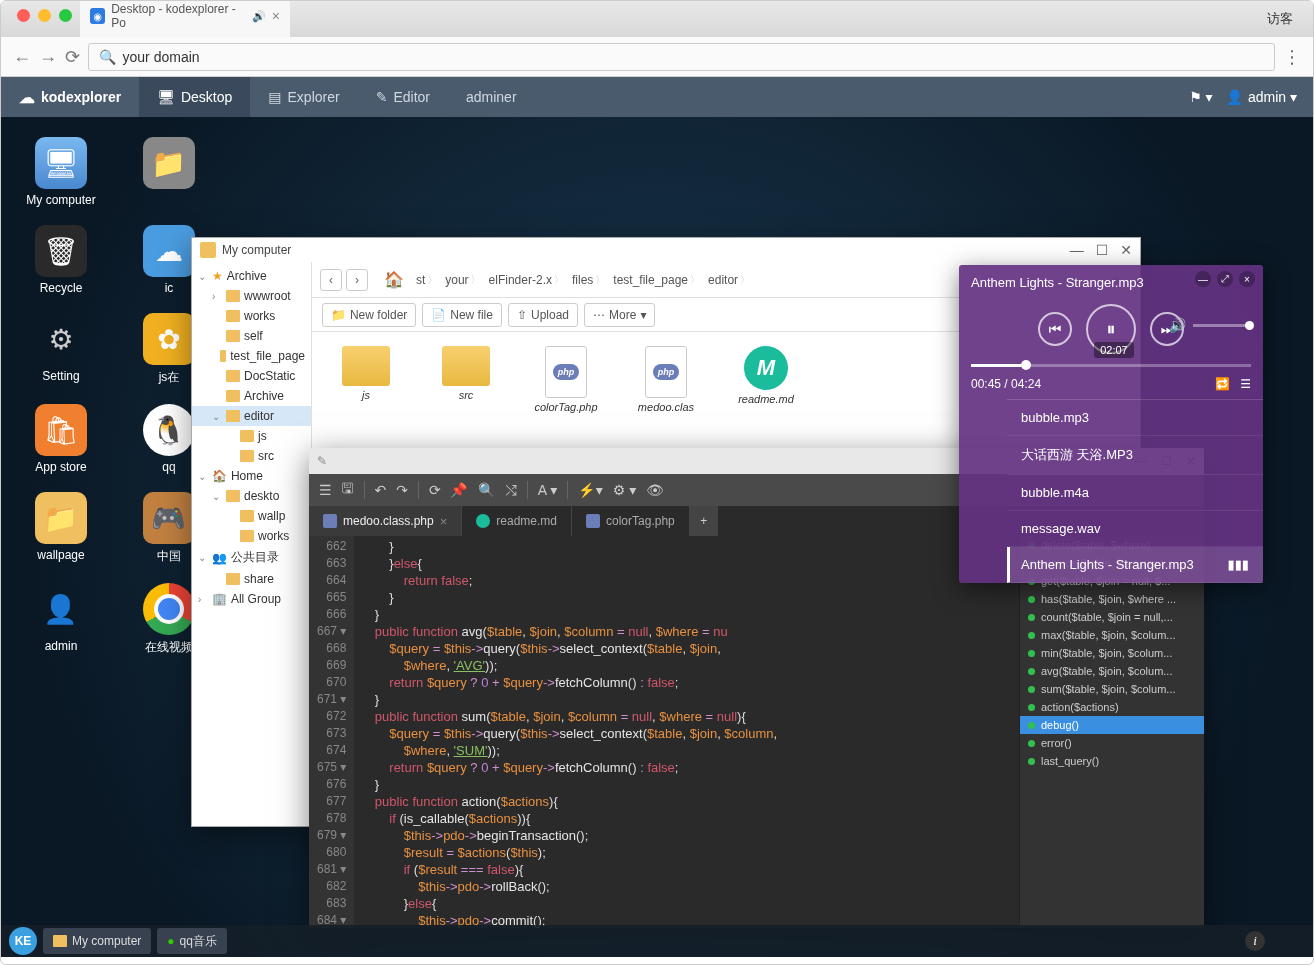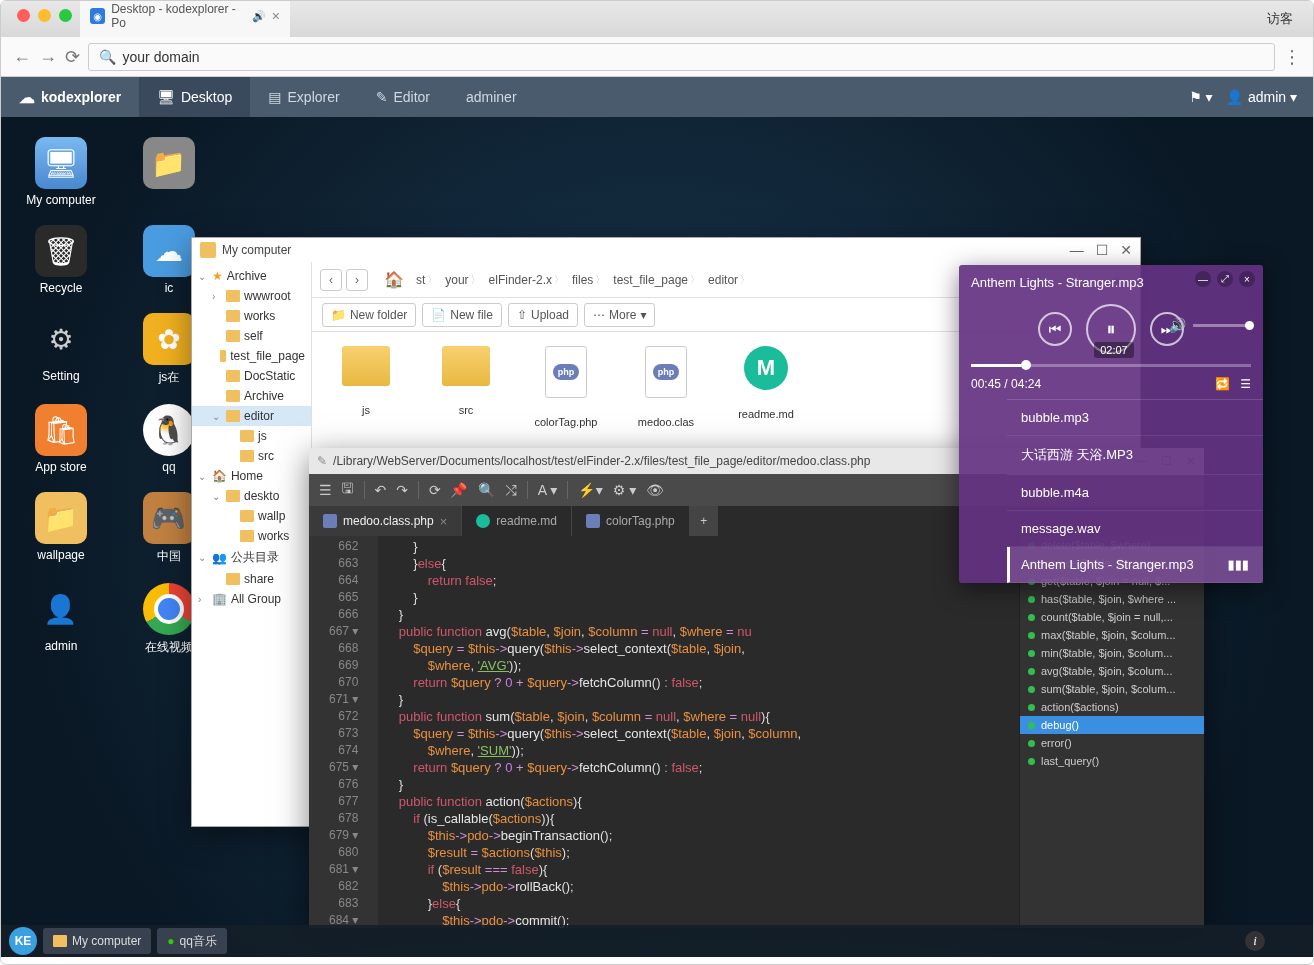--- a/index.html
+++ b/index.html
@@ -69,21 +69,21 @@
 .fm-main { flex: 1; display: flex; flex-direction: column; }
 .fm-nav { height: 36px; border-bottom: 1px solid #e0e0e0; display: flex; align-items: center; gap: 4px; padding: 0 8px; }
 .nav-arrow { width: 22px; height: 22px; border: 1px solid #ccc; border-radius: 3px; display: flex; align-items: center; justify-content: center; font-size: 12px; color: #666; cursor: pointer; }
 .crumb { padding: 3px 8px; font-size: 12px; color: #555; position: relative; cursor: pointer; }
 .crumb::after { content: '〉'; position: absolute; right: -4px; color: #bbb; font-size: 10px; }
 .crumb:last-child::after { content: ''; }
 .star-end { color: #ccc; margin-left: auto; margin-right: 8px; }
 .fm-actions { height: 34px; border-bottom: 1px solid #e0e0e0; display: flex; align-items: center; gap: 6px; padding: 0 10px; font-size: 12px; }
 .act-btn { border: 1px solid #ccc; border-radius: 3px; padding: 4px 8px; color: #555; cursor: pointer; display: flex; align-items: center; gap: 4px; }
 .fm-files { flex: 1; padding: 14px; display: flex; gap: 20px; align-items: flex-start; }
-.file-item { width: 80px; display: flex; flex-direction: column; align-items: center; gap: 18px; font-size: 11px; color: #333; cursor: pointer; text-align: center; }
+.file-item { width: 80px; display: flex; flex-direction: column; align-items: center; gap: 3px; font-size: 11px; color: #333; cursor: pointer; text-align: center; font-style: italic; }
 .file-folder { width: 48px; height: 40px; background: linear-gradient(#f8d070,#e8b840); border-radius: 3px; }
 .file-php { width: 42px; height: 52px; background: #fff; border: 1px solid #ccc; border-radius: 3px; display: flex; align-items: center; justify-content: center; }
 .php-badge { background: #6c7eb7; color: #fff; font-size: 9px; padding: 3px 5px; border-radius: 10px; font-weight: bold; }
 .file-md { width: 44px; height: 44px; background: #1abc9c; border-radius: 50%; color: #fff; display: flex; align-items: center; justify-content: center; font-size: 22px; font-weight: bold; }
 
 
 .ed-window { position: absolute; top: 371px; left: 308px; width: 895px; height: 480px; background: #3a3a3a; box-shadow: 0 8px 30px rgba(0,0,0,.5); display: flex; flex-direction: column; font-size: 12px; overflow:hidden;}
 .ed-title { height: 26px; background: #e8e8e8; display: flex; align-items: center; padding: 0 8px; color: #444; }
 .ed-title .pencil { margin-right: 6px; color: #888; }
 .ed-winbtns { margin-left: auto; display: flex; gap: 14px; color: #888; }
@@ -92,21 +92,21 @@
 .ed-sep { width: 1px; height: 18px; background: #666; }
 .ed-tabs { height: 30px; background: #2a2a2a; display: flex; align-items: stretch; }
 .ed-tab { padding: 0 14px; display: flex; align-items: center; gap: 6px; color: #aaa; font-size: 12px; border-right: 1px solid #444; cursor: pointer; }
 .ed-tab.active { background: #3a3a3a; color: #eee; }
 .ed-tab .x { color: #888; font-size: 13px; }
 .tab-plus { width: 28px; display: flex; align-items: center; justify-content: center; background: #444; color: #ccc; cursor: pointer; }
 .tab-ico-php { width: 14px; height: 14px; background: #6c7eb7; border-radius: 2px; }
 .tab-ico-md { width: 14px; height: 14px; background: #1abc9c; border-radius: 50%; }
 .ed-body { flex: 1; display: flex; overflow: hidden; }
 .ed-code { flex: 1; background: #2a2a2a; font-family: Menlo, Monaco, monospace; font-size: 13px; line-height: 17px; color: #ddd; overflow: hidden; display: flex; }
-.gutter { background: #333; color: #888; padding: 2px 20px; text-align: right; font-size: 12px; }
+.gutter { background: #333; color: #888; padding: 2px 8px; text-align: right; font-size: 12px; }
 .gutter div { height: 17px; }
 .code-lines { padding: 2px 6px; white-space: pre; }
 .kw { color: #d0576b; } .fn { color: #e5e5e5; } .var { color: #e89040; } .str { color: #8bc060; text-decoration: underline; } .op { color: #d090d0; } .num { color: #c080e0; }
 .ed-side { width: 185px; background: #333; border-left: 1px solid #222; color: #ccc; font-size: 11px; overflow: hidden; }
 .fn-item { padding: 3px 8px; display: flex; align-items: center; gap: 6px; white-space: nowrap; cursor: pointer; }
 .fn-item.sel { background: #3a8fe0; color: #fff; }
 .dot { width: 7px; height: 7px; border-radius: 50%; background: #30c050; display: inline-block; }
 
 
 .mp-window { position: absolute; top: 188px; right: 50px; width: 304px; background: rgba(100,50,130,.92); color: #fff; border-radius: 3px; box-shadow: 0 6px 24px rgba(0,0,0,.5); font-size: 13px; }
@@ -397,21 +397,20 @@
               <span>readme.md</span>
             </div>
         </div>
       </div>
     </div>
   </div>
 
   <div class="ed-window">
     <div class="ed-title">
       <span class="pencil">✎</span>
-      <span>/Library/WebServer/Documents/localhost/test/elFinder-2.x/files/test_file_page/editor/medoo.class.php</span>
       <div class="ed-winbtns">
           <span>—</span>
           <span>☐</span>
           <span>✕</span>
         </div>
     </div>
     <div class="ed-toolbar">
       <span class="ed-tool">☰</span>
       <span class="ed-tool">🖫</span>
       <span class="ed-sep"></span>

